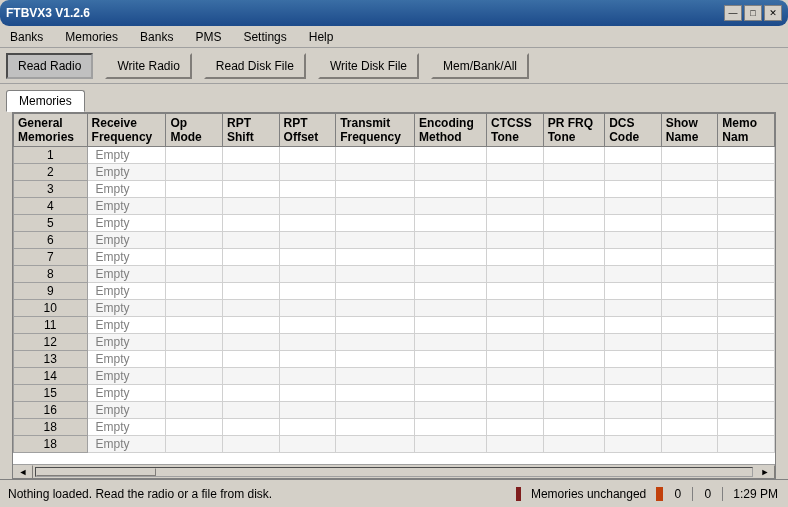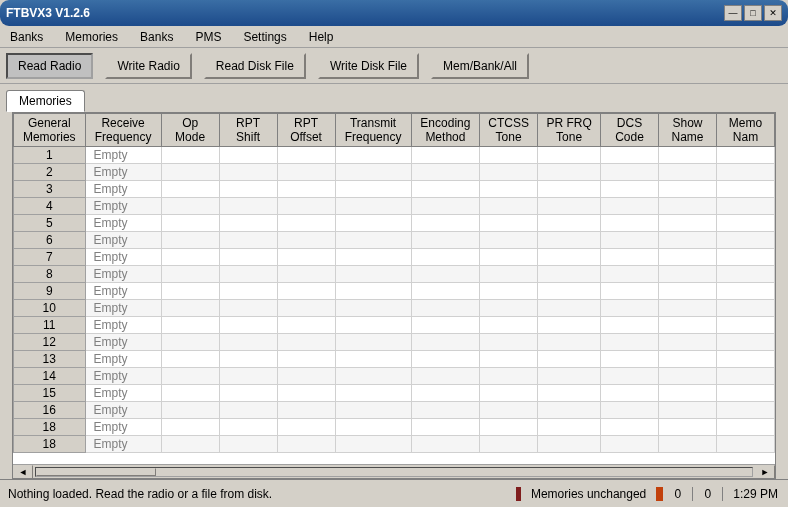--- a/index.html
+++ b/index.html
@@ -122,22 +122,22 @@
     }
     table {
       border-collapse: collapse;
       width: 100%;
       font-size: 12px;
     }
     thead th {
       background: #d4d0c8;
       border: 1px solid #808080;
       padding: 2px 4px;
-      text-align: center;
-      font-weight: normal;
+      text-align: left;
+      font-weight: bold;
       white-space: nowrap;
       min-width: 50px;
     }
     tbody td {
       border: 1px solid #d0d0d0;
       padding: 1px 4px;
       height: 17px;
       white-space: nowrap;
     }
     tbody tr:nth-child(odd) { background: #ffffff; }

